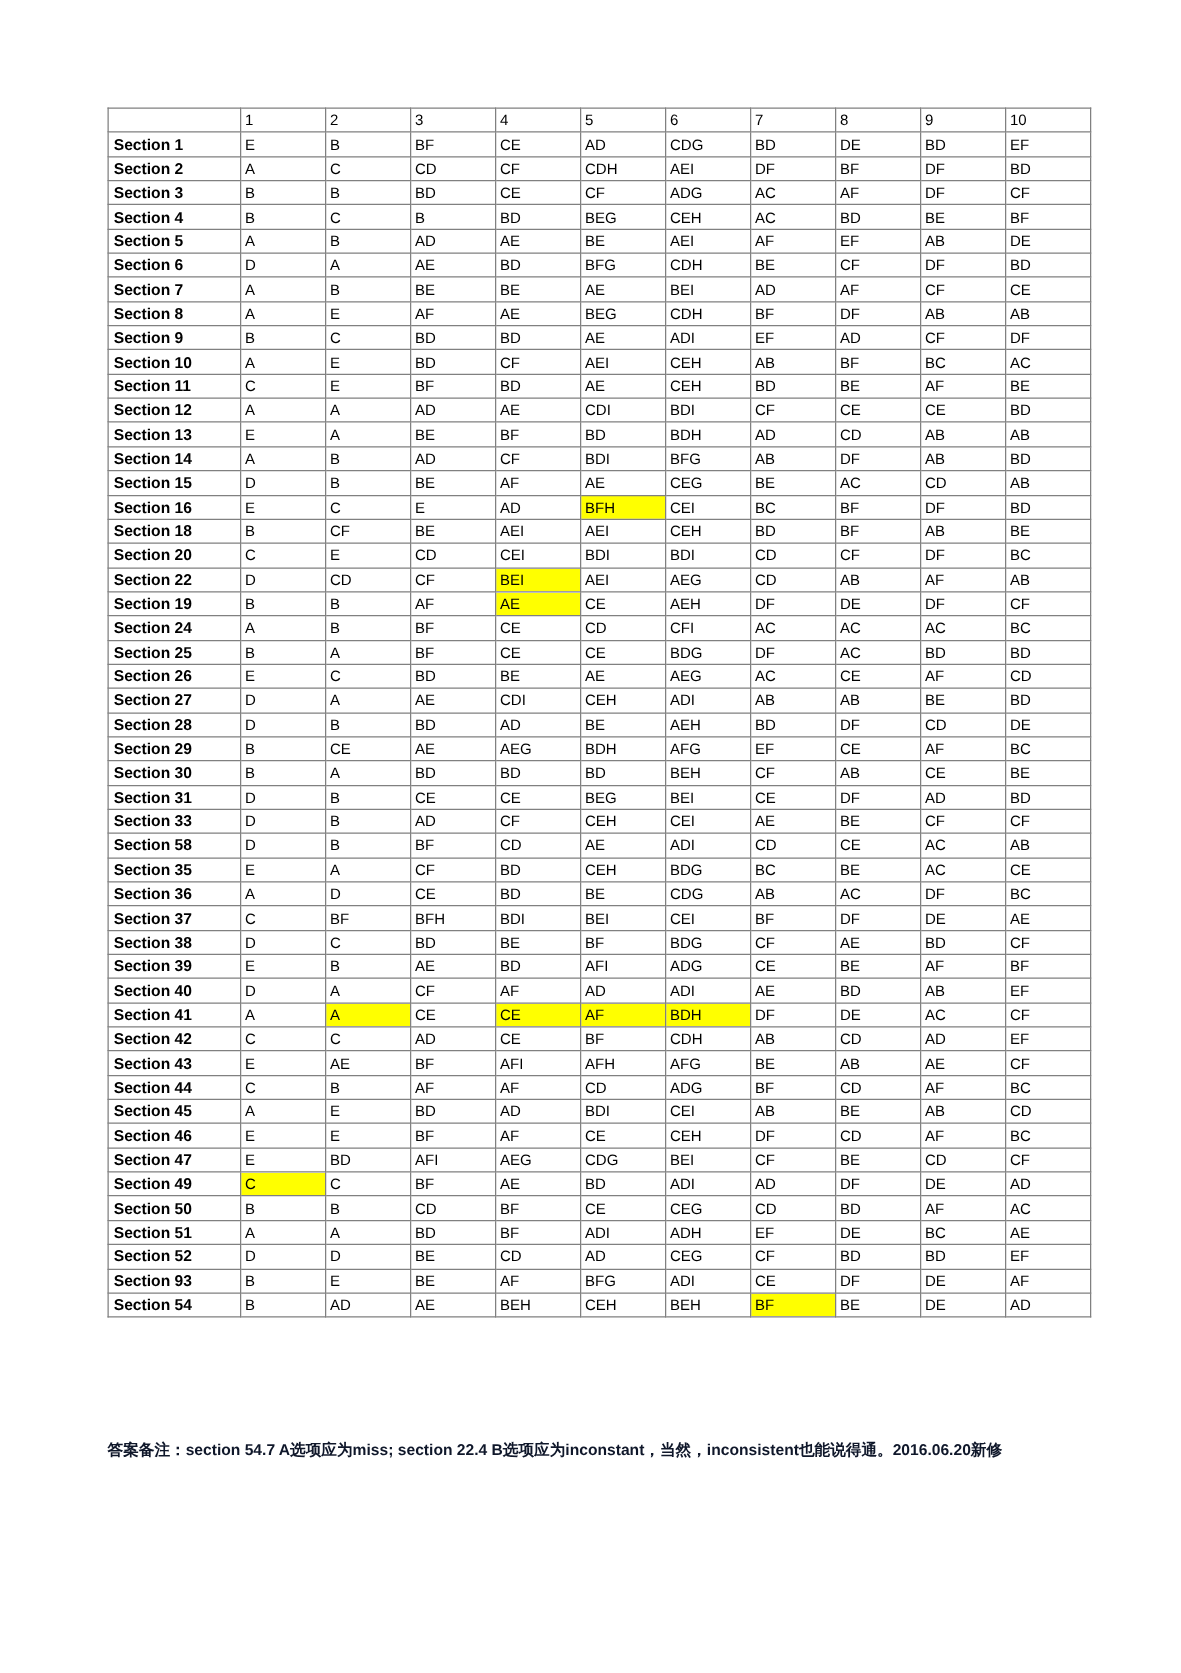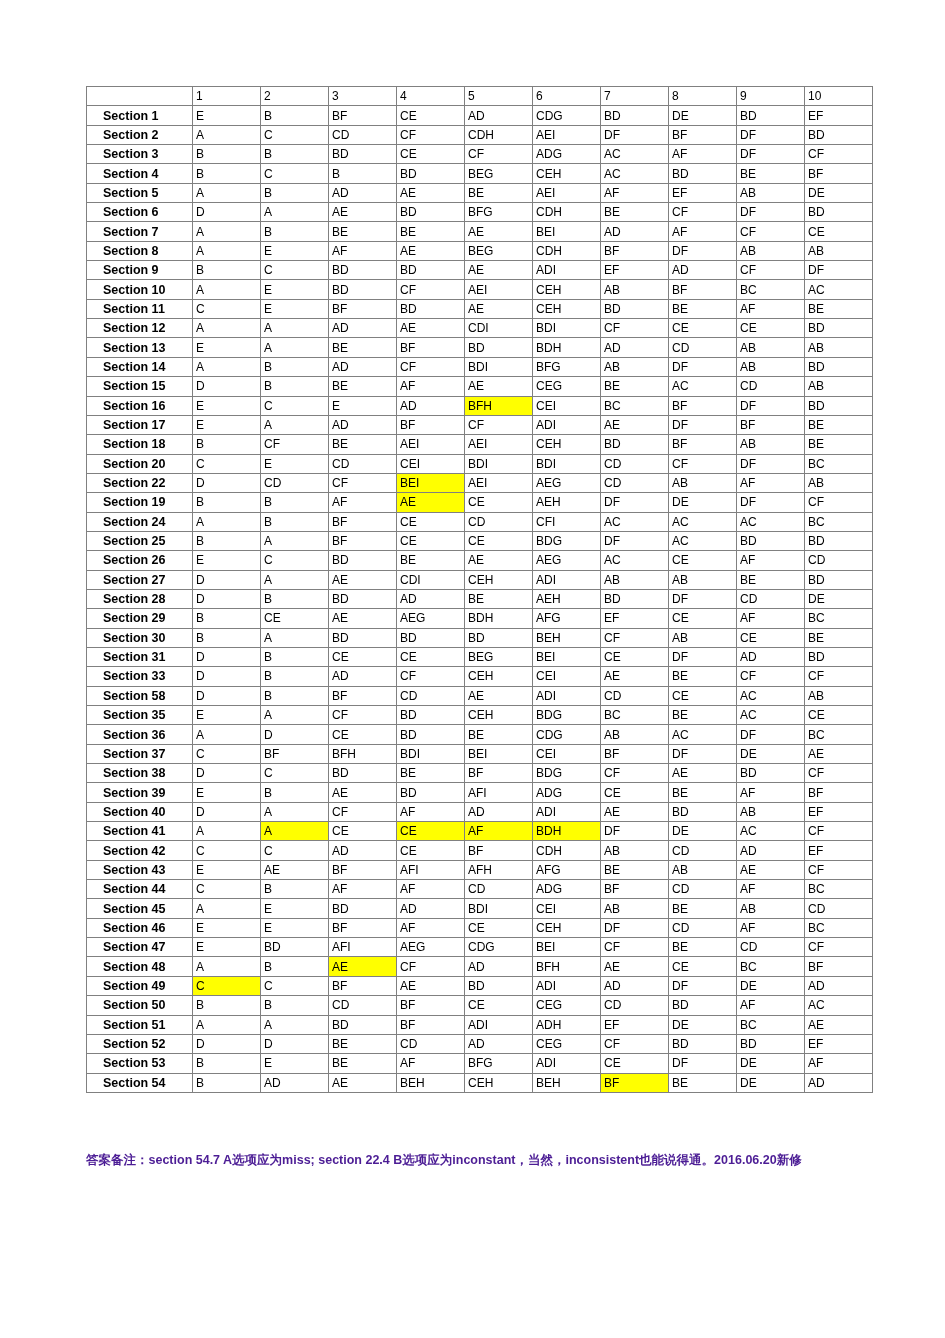--- a/index.html
+++ b/index.html
@@ -52,35 +52,35 @@
     border-left: 1px solid #808080;
     border-top: 1px solid #808080;
   }
   table.grid td.colhead {
     font-weight: normal;
     font-size: 12px;
   }
   table.grid td.rowhead {
     font-weight: bold;
     font-size: 12.5px;
-    padding-left: 16px;
+    padding-left: 4px;
   }
   table.grid td.hl {
     background: #ffff00;
   }
   .footnote {
     position: absolute;
     left: 86px;
     top: 1152px;
     width: 800px;
     font-family: "Liberation Sans", sans-serif;
     font-size: 12.5px;
     font-weight: bold;
     line-height: 16px;
-    color: #4c1d95;
+    color: #0f172a;
     white-space: nowrap;
     letter-spacing: 0px;
   }
 </style>
 </head>
 <body>
 
 <div id="page">
 
   <div id="sheet">
@@ -314,33 +314,20 @@
             <td>E</td>
             <td>AD</td>
             <td class="hl">BFH</td>
             <td>CEI</td>
             <td>BC</td>
             <td>BF</td>
             <td>DF</td>
             <td>BD</td>
           </tr>
           <tr>
-            <td class="rowhead">Section 17</td>
-            <td>E</td>
-            <td>A</td>
-            <td>AD</td>
-            <td>BF</td>
-            <td>CF</td>
-            <td>ADI</td>
-            <td>AE</td>
-            <td>DF</td>
-            <td>BF</td>
-            <td>BE</td>
-          </tr>
-          <tr>
             <td class="rowhead">Section 18</td>
             <td>B</td>
             <td>CF</td>
             <td>BE</td>
             <td>AEI</td>
             <td>AEI</td>
             <td>CEH</td>
             <td>BD</td>
             <td>BF</td>
             <td>AB</td>
@@ -678,33 +665,20 @@
             <td>AFI</td>
             <td>AEG</td>
             <td>CDG</td>
             <td>BEI</td>
             <td>CF</td>
             <td>BE</td>
             <td>CD</td>
             <td>CF</td>
           </tr>
           <tr>
-            <td class="rowhead">Section 48</td>
-            <td>A</td>
-            <td>B</td>
-            <td class="hl">AE</td>
-            <td>CF</td>
-            <td>AD</td>
-            <td>BFH</td>
-            <td>AE</td>
-            <td>CE</td>
-            <td>BC</td>
-            <td>BF</td>
-          </tr>
-          <tr>
             <td class="rowhead">Section 49</td>
             <td class="hl">C</td>
             <td>C</td>
             <td>BF</td>
             <td>AE</td>
             <td>BD</td>
             <td>ADI</td>
             <td>AD</td>
             <td>DF</td>
             <td>DE</td>
@@ -743,21 +717,21 @@
             <td>BE</td>
             <td>CD</td>
             <td>AD</td>
             <td>CEG</td>
             <td>CF</td>
             <td>BD</td>
             <td>BD</td>
             <td>EF</td>
           </tr>
           <tr>
-            <td class="rowhead">Section 53</td>
+            <td class="rowhead">Section 93</td>
             <td>B</td>
             <td>E</td>
             <td>BE</td>
             <td>AF</td>
             <td>BFG</td>
             <td>ADI</td>
             <td>CE</td>
             <td>DF</td>
             <td>DE</td>
             <td>AF</td>

